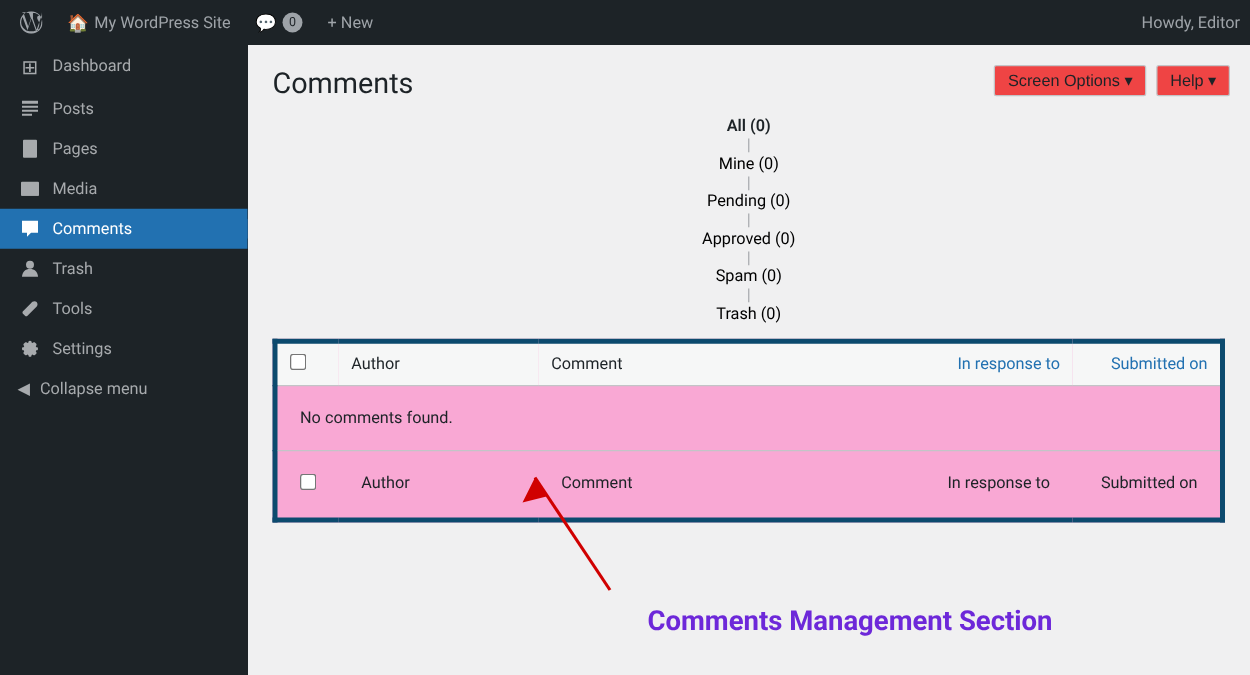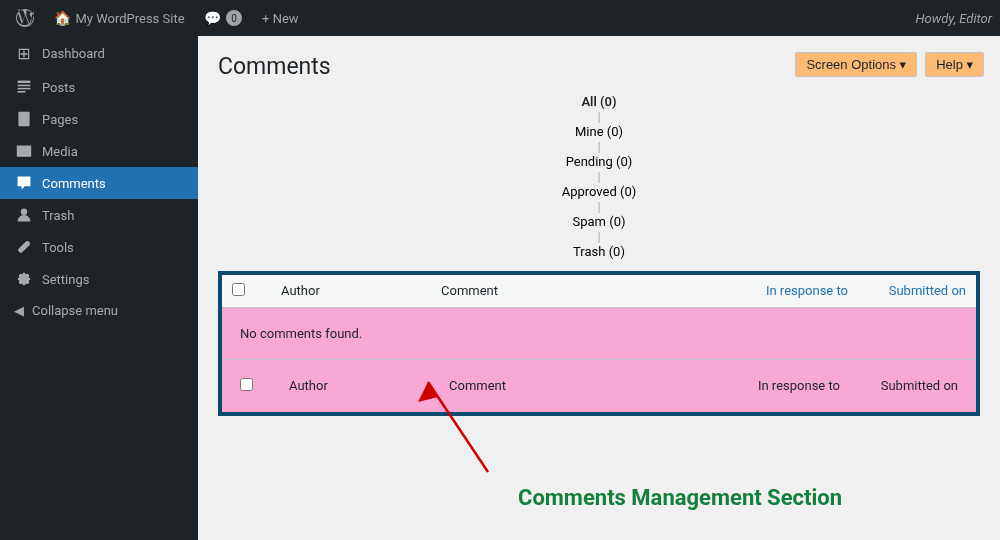--- a/index.html
+++ b/index.html
@@ -8,21 +8,21 @@
     
     .admin-bar {
       background: #1d2327;
       height: 36px;
       display: flex;
       align-items: center;
       padding: 0 8px;
       flex-shrink: 0;
     }
     .admin-bar-left { display: flex; align-items: center; gap: 4px; flex: 1; }
-    .admin-bar-right { display: flex; align-items: flex-end; font-style: italic; }
+    .admin-bar-right { display: flex; align-items: flex-end; }
     .admin-bar-item { color: #9ea3a8; padding: 0 8px; height: 36px; display: flex; align-items: center; font-size: 13px; cursor: pointer; white-space: nowrap; }
     .admin-bar-item .bubble { background: #9ea3a8; color: #1d2327; border-radius: 50%; width: 16px; height: 16px; display: inline-flex; align-items: center; justify-content: center; font-size: 10px; margin-left: 4px; }
     .howdy { color: #9ea3a8; font-size: 13px; }
 
     
     .main-layout { display: flex; flex: 1; overflow: hidden; }
 
     
     .sidebar {
       width: 198px;
@@ -53,21 +53,21 @@
       border-bottom: 8px solid transparent;
     }
     .sidebar-item .icon { width: 20px; display: flex; align-items: center; justify-content: center; font-size: 16px; flex-shrink: 0; }
 
     
     .content { flex: 1; overflow-y: auto; padding: 16px 20px; position: relative; }
     .page-title { font-size: 23px; font-weight: 400; color: #1d2327; margin-bottom: 12px; line-height: 1.3; }
 
     
     .top-buttons { position: absolute; top: 16px; right: 16px; display: flex; gap: 8px; }
-    .btn-screen { background: #fdba74; border: 1px solid #c3c4c7; color: #1d2327; padding: 4px 10px; cursor: pointer; font-size: 13px; border-radius: 2px; display: flex; align-items: center; gap: 4px; }
+    .btn-screen { background: #ef4444; border: 1px solid #c3c4c7; color: #1d2327; padding: 4px 10px; cursor: pointer; font-size: 13px; border-radius: 2px; display: flex; align-items: center; gap: 4px; }
 
     
     .filter-bar { display: flex; align-items: center; gap: 0; margin-bottom: 12px; flex-wrap: wrap; flex-direction: column; }
     .filter-link { color: #000000; text-decoration: none; font-size: 13px; cursor: pointer; }
     .filter-link.current { color: #1d2327; font-weight: 600; text-decoration: none; }
     .filter-sep { color: #a7aaad; margin: 0 5px; }
 
     
     .comments-table { width: 100%; border-collapse: collapse; background: #f9a8d4; border: 4px solid #0c4a6e; }
     .comments-table th {
@@ -267,18 +267,18 @@
       </tbody>
     </table>
 
     <div class="annotation-container" style="position: absolute; bottom: 30px; left: 240px;">
 
       <svg width="140" height="120" style="position: absolute; bottom: 28px; left: -30px;">
         <line x1="80" y1="110" x2="20" y2="20" stroke="#d00000" stroke-width="2.5"></line>
         <polygon points="20,20 10,40 30,35" fill="#d00000"></polygon>
       </svg>
       <div style="position: absolute; bottom: 0; left: 80px; white-space: nowrap;">
-        <span style="color:#15803d; font-size:22px; font-weight:700;">Comments Management Section</span>
+        <span style="color:#6d28d9; font-size:22px; font-weight:700;">Comments Management Section</span>
       </div>
     </div>
 
   </div>
 </div>
 
 </body></html>

